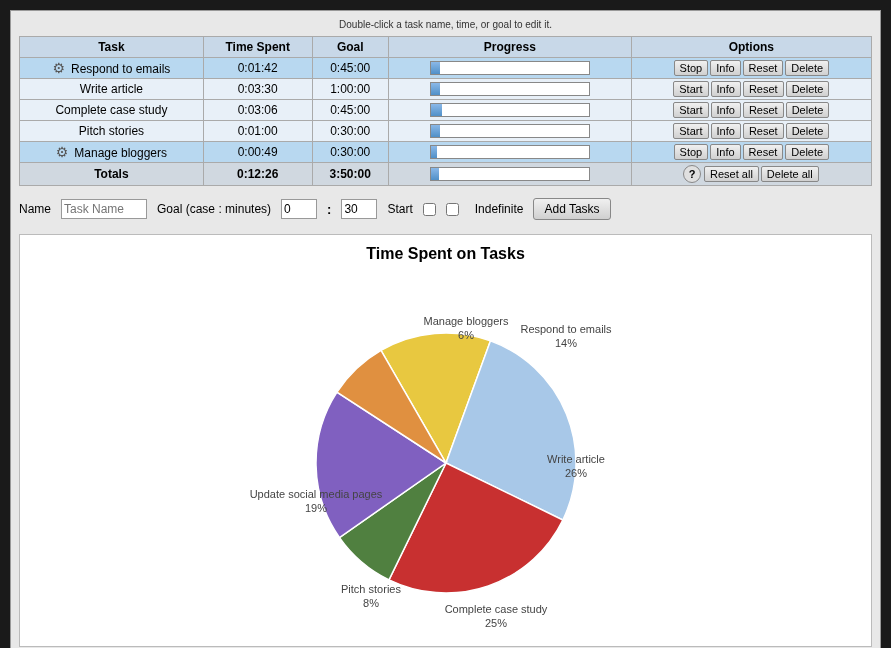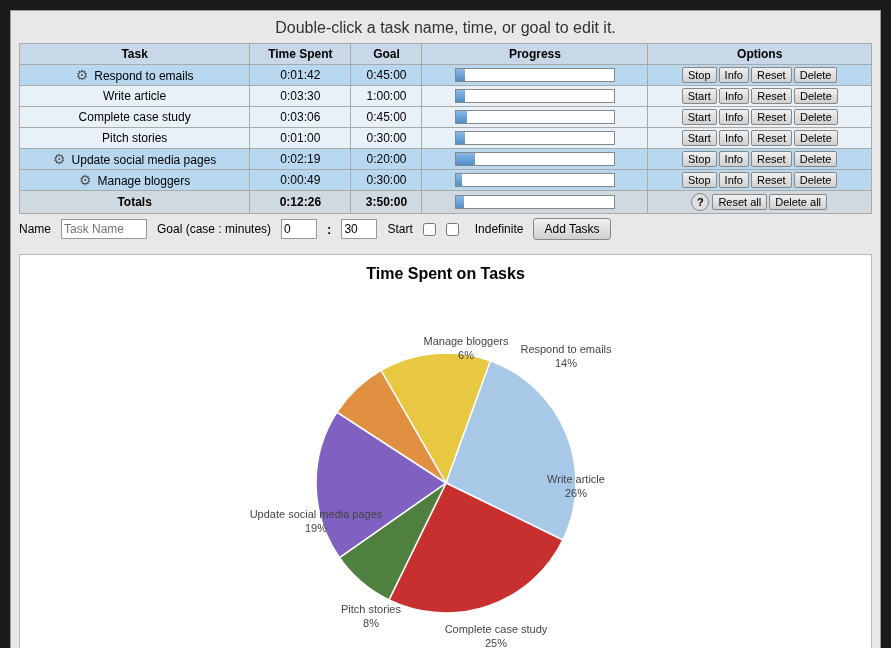--- a/index.html
+++ b/index.html
@@ -11,21 +11,21 @@
     }
     .main-container {
       background: #e8e8e8;
       margin: 10px auto;
       width: 871px;
       padding: 8px;
       border: 1px solid #999;
     }
     .hint-text {
       text-align: center;
-      font-size: 16px;
+      font-size: 10px;
       margin-bottom: 6px;
       color: #333;
     }
     table.tasks-table {
       width: 100%;
       border-collapse: collapse;
     }
     table.tasks-table th {
       background: #c8d8e8;
       border: 1px solid #aaa;
@@ -70,20 +70,21 @@
       cursor: pointer;
       border-radius: 2px;
     }
     .options-cell {
       white-space: nowrap;
     }
     .add-task-row {
       display: flex;
       align-items: center;
       gap: 10px;
+      margin-top: 8px;
       padding: 4px 0;
     }
     .add-task-row label {
       font-size: 12px;
     }
     .add-task-row input[type="text"] {
       width: 86px;
       font-size: 12px;
       padding: 2px;
       border: 1px solid #999;
@@ -181,27 +182,20 @@
           <td class="options-cell"><button class="btn">Start</button><button class="btn">Info</button><button class="btn">Reset</button><button class="btn">Delete</button></td>
         </tr>
         <tr class="row-stopped">
           <td style="text-align: center;"><span>Pitch stories</span></td>
           <td>0:01:00</td>
           <td>0:30:00</td>
           <td><div class="progress-bar-container"><div class="progress-bar-fill" style="width: 6%;"></div></div></td>
           <td class="options-cell"><button class="btn">Start</button><button class="btn">Info</button><button class="btn">Reset</button><button class="btn">Delete</button></td>
         </tr>
         <tr class="row-running">
-          <td style="text-align: center;"><span style="margin-right: 6px; font-size: 14px; color: rgb(85, 85, 85);">⚙</span><span>Update social media pages</span></td>
-          <td>0:02:19</td>
-          <td>0:20:00</td>
-          <td><div class="progress-bar-container"><div class="progress-bar-fill" style="width: 12%;"></div></div></td>
-          <td class="options-cell"><button class="btn">Stop</button><button class="btn">Info</button><button class="btn">Reset</button><button class="btn">Delete</button></td>
-        </tr>
-        <tr class="row-running">
           <td style="text-align: center;"><span style="margin-right: 6px; font-size: 14px; color: rgb(85, 85, 85);">⚙</span><span>Manage bloggers</span></td>
           <td>0:00:49</td>
           <td>0:30:00</td>
           <td><div class="progress-bar-container"><div class="progress-bar-fill" style="width: 4%;"></div></div></td>
           <td class="options-cell"><button class="btn">Stop</button><button class="btn">Info</button><button class="btn">Reset</button><button class="btn">Delete</button></td>
         </tr>
         <tr class="row-totals">
           <td>Totals</td>
           <td>0:12:26</td>
           <td>3:50:00</td>

